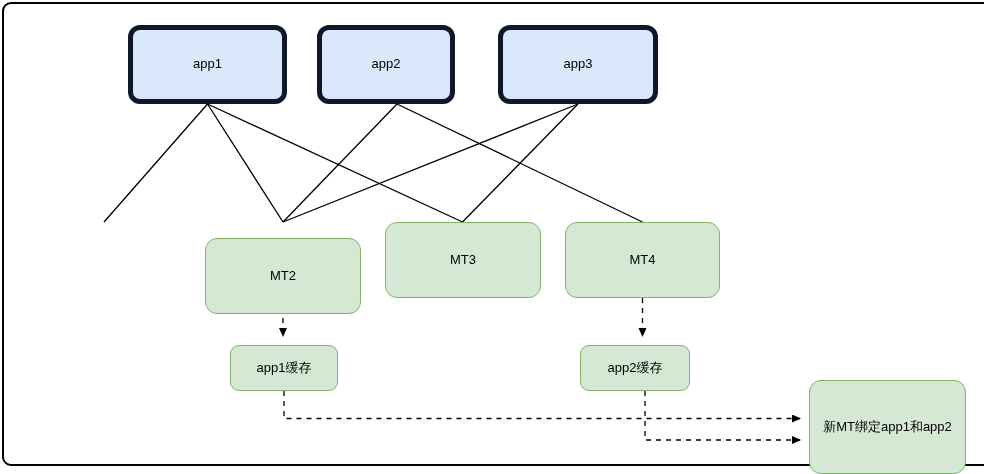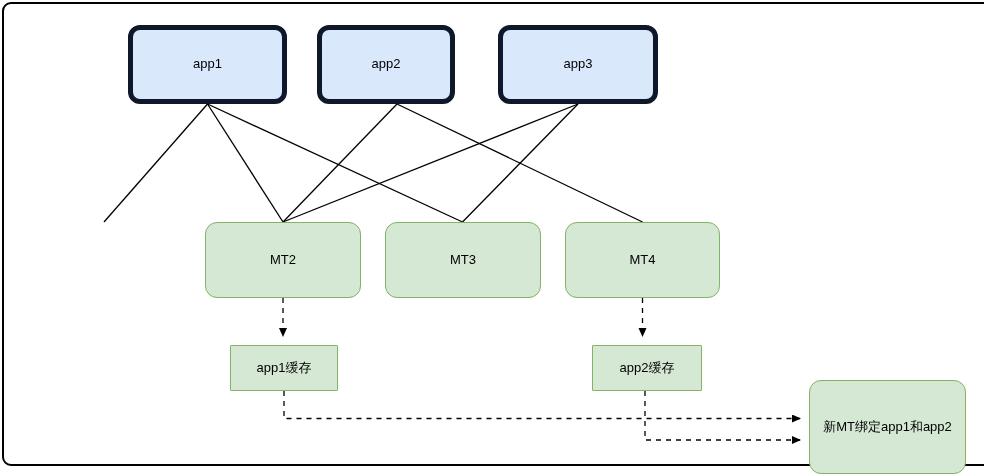--- a/index.html
+++ b/index.html
@@ -55,21 +55,21 @@
     background: #d5e8d4;
     border: 1px solid #82b366;
     border-radius: 12px;
     width: 156px;
     height: 76px;
     top: 222px;
   }
   .node.cache {
     background: #d5e8d4;
     border: 1px solid #82b366;
-    border-radius: 1px;
+    border-radius: 9px;
     height: 46px;
     top: 345px;
   }
   .node.newmt {
     background: #d5e8d4;
     border: 1px solid #82b366;
     border-radius: 12px;
     left: 809px;
     top: 380px;
     width: 157px;
@@ -108,34 +108,34 @@
   <div class="node app" style="left:128px;">
     <span>app1</span>
   </div>
   <div class="node app" style="left:317px; width:138px;">
     <span>app2</span>
   </div>
   <div class="node app" style="left:498px; width:160px;">
     <span>app3</span>
   </div>
 
-  <div class="node mt" style="left:205px;">
+  <div class="node mt" style="left:205px;margin-top:16px;">
     <span>MT2</span>
   </div>
   <div class="node mt" style="left:385px; width:156px;">
     <span>MT3</span>
   </div>
   <div class="node mt" style="left:565px; width:155px;text-align:right;">
     <span>MT4</span>
   </div>
 
   <div class="node cache" style="left:230px; width:108px;">
     <span>app1缓存</span>
   </div>
-  <div class="node cache" style="left:592px; width:110px;">
+  <div class="node cache" style="left:580px; width:110px;">
     <span>app2缓存</span>
   </div>
 
   <div class="node newmt">
     <span>新MT</span>
     <span>绑定app1和app2</span>
   </div>
 
 </div>
 

